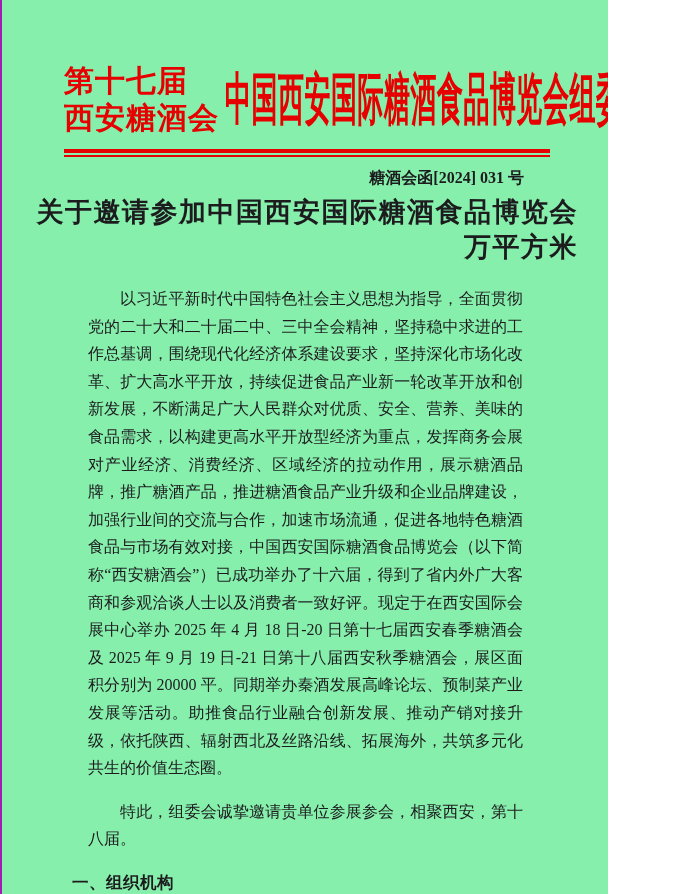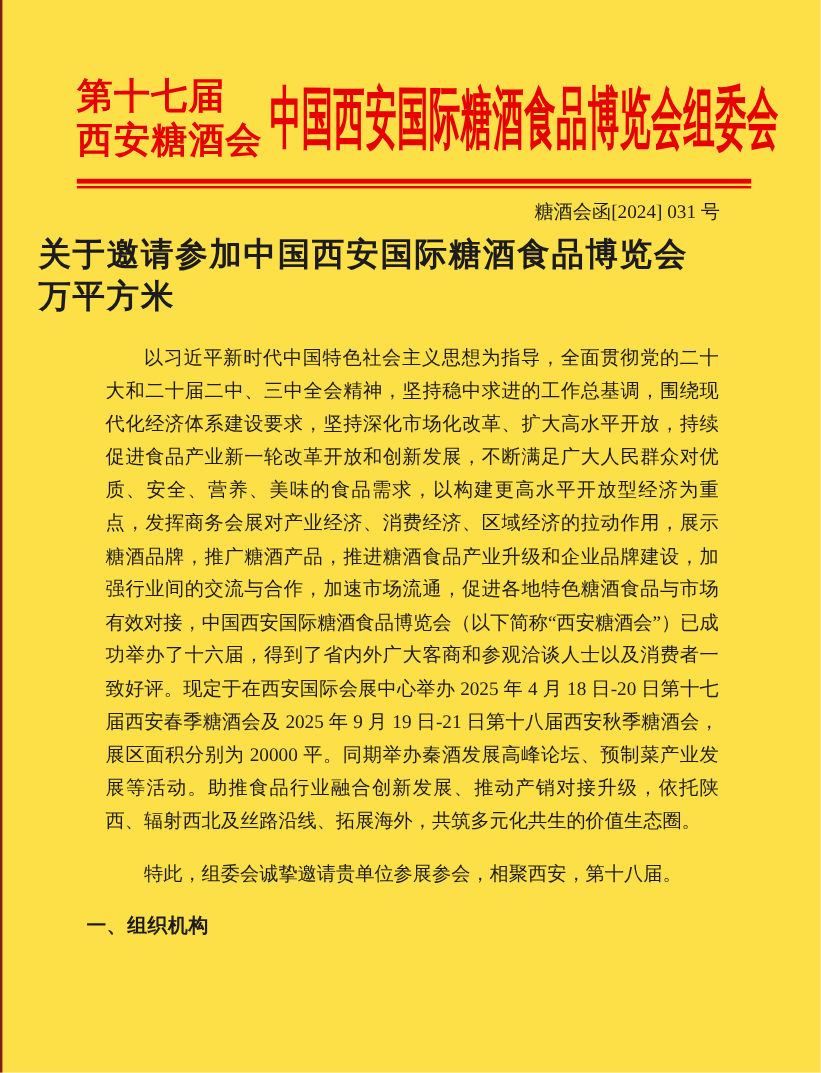--- a/index.html
+++ b/index.html
@@ -2,26 +2,26 @@
 <html><head>
 <meta charset="utf-8">
 <style>
   html, body {
     margin: 0;
     padding: 0;
     background: #ffffff;
   }
   .page {
     position: relative;
-    width: 684px;
+    width: 608px;
     height: 894px;
     box-sizing: border-box;
-    background: #fde047;
+    background: #86efac;
     overflow: hidden;
-    border-left: 2px solid #7f1d1d;
+    border-left: 2px solid #a21caf;
     font-family: "Liberation Serif", "DejaVu Serif", serif;
     color: #1c1c1e;
   }
   
   .letterhead {
     display: flex;
     align-items: center;
     margin: 56px 56px 0 62px;
     height: 86px;
   }
@@ -52,25 +52,26 @@
     margin-right: 58px;
   }
   .rule-thick { height: 4px; margin-top: 7px; }
   .rule-thin  { height: 2px; margin-top: 2px; }
   
   .doc-number {
     margin: 11px 84px 0 0;
     text-align: right;
     font-size: 16px;
     line-height: 20px;
+    font-weight: bold;
   }
   
   .doc-title {
     margin: 7px 30px 0 30px;
-    text-align: left;
+    text-align: right;
     font-size: 27px;
     line-height: 35px;
     font-weight: bold;
     letter-spacing: 1.5px;
   }
   
   .body-text {
     margin: 20px 69px 0 70px;
     font-size: 16px;
     line-height: 27.6px;

